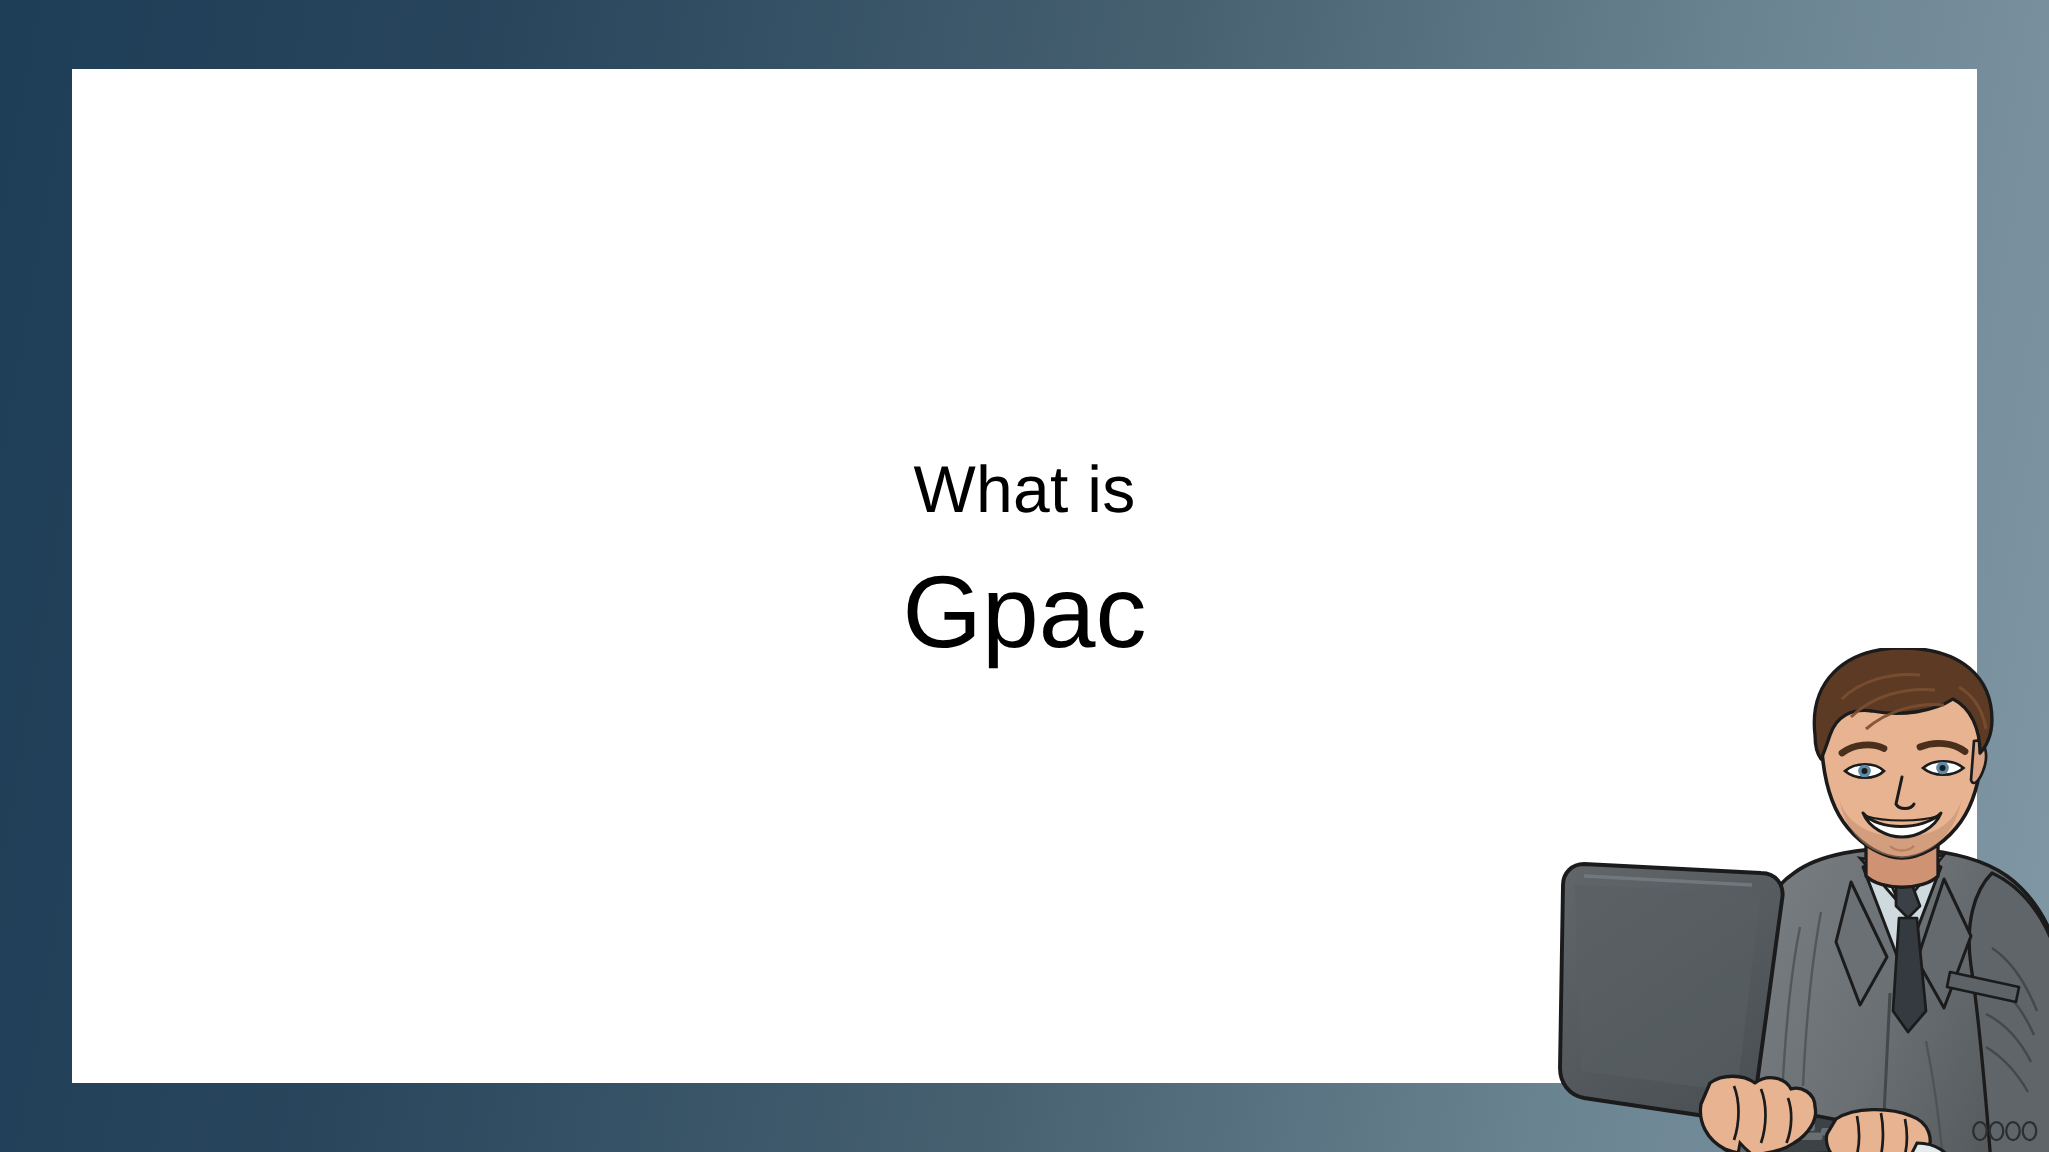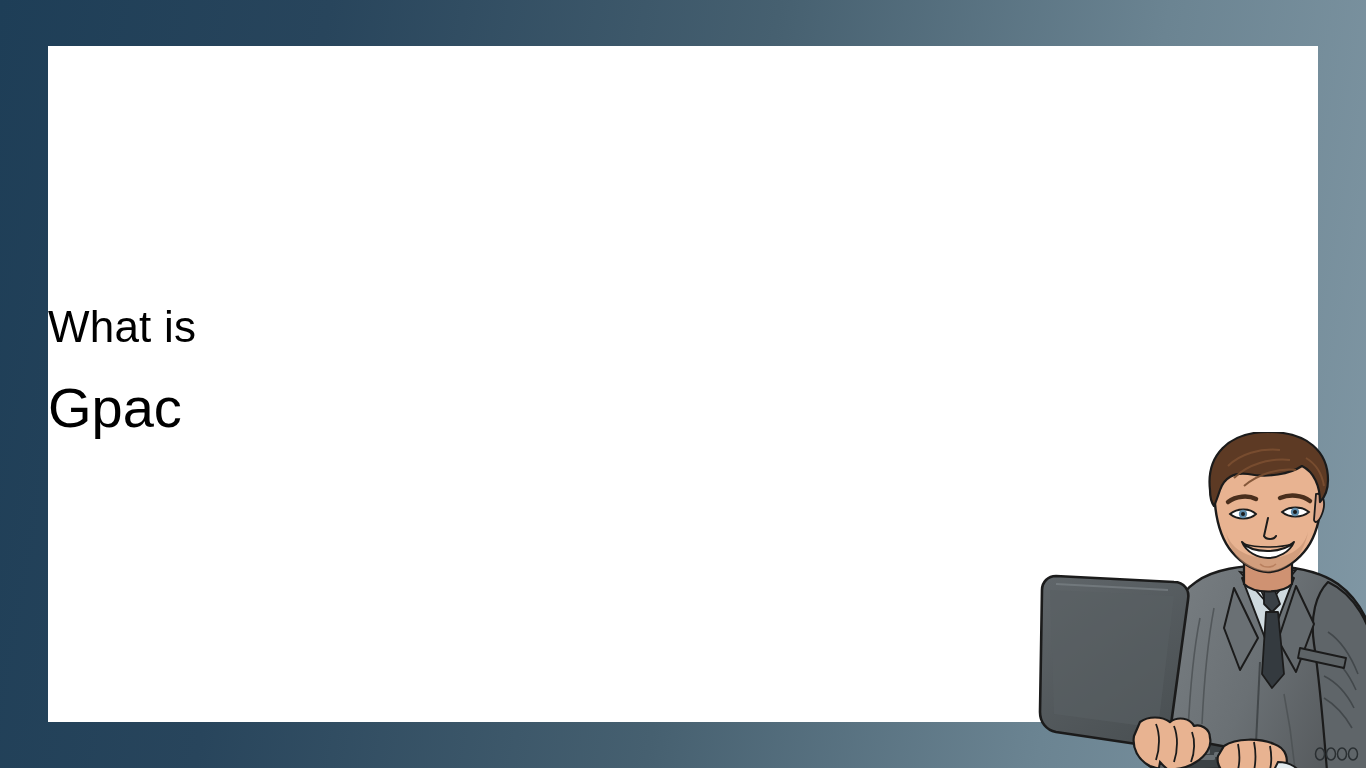--- a/index.html
+++ b/index.html
@@ -38,32 +38,33 @@
     height: 676px;
     background: #ffffff;
   }
 
   
   #title-block {
     position: absolute;
     left: 48px;
     top: 300px;
     width: 1270px;
+    text-align: center;
     color: #000000;
     user-select: none;
   }
   #title-line-small {
     font-size: 44px;
     line-height: 54px;
     letter-spacing: 0.2px;
     font-weight: 400;
     color: #000000;
   }
   #title-line-large {
-    font-size: 56px;
+    font-size: 68px;
     line-height: 104px;
     letter-spacing: 0px;
     font-weight: 400;
     color: #000000;
     margin-top: 2px;
   }
 
   
   #illustration {
     position: absolute;

